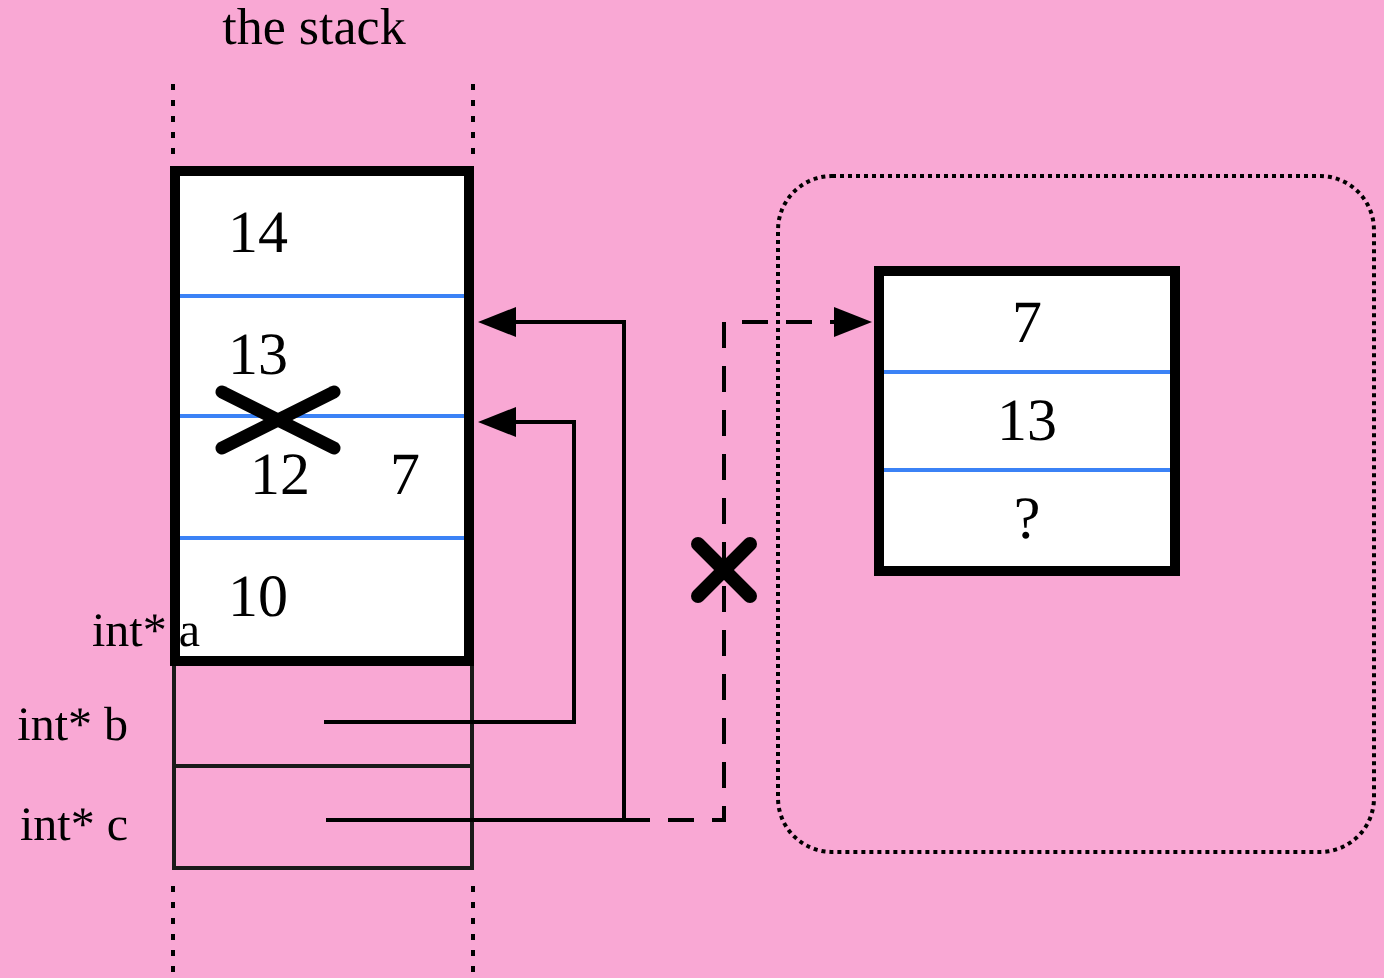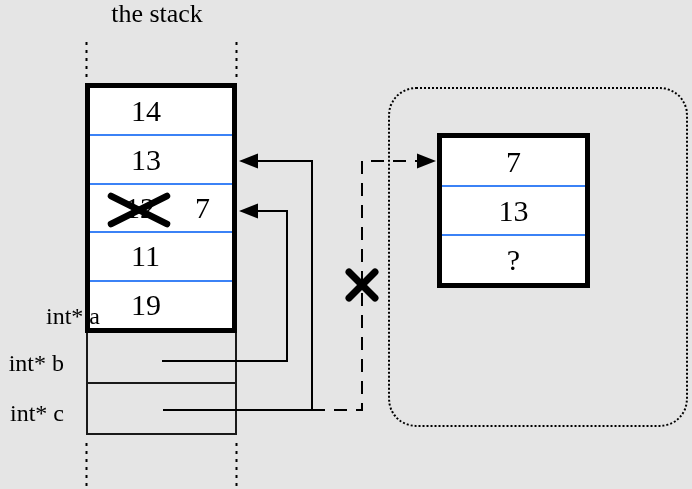--- a/index.html
+++ b/index.html
@@ -6,21 +6,21 @@
     margin: 0;
     padding: 0;
     background: #ffffff;
     font-family: "Liberation Serif", "DejaVu Serif", serif;
     color: #000000;
   }
   #canvas {
     position: relative;
     width: 692px;
     height: 489px;
-    background: #e5e5e5;
+    background: #f9a8d4;
     overflow: hidden;
   }
   .title {
     position: absolute;
     top: 0;
     width: 200px;
     text-align: center;
     font-size: 26px;
     line-height: 28px;
     white-space: nowrap;
@@ -37,21 +37,21 @@
     box-sizing: border-box;
     display: flex;
     flex-direction: column;
     background: #fff;
   }
   .cell {
     flex: 1;
     display: flex;
     align-items: center;
     font-size: 30px;
-    padding-left: 41px;
+    padding-left: 24px;
     box-sizing: border-box;
   }
   .cell + .cell { border-top: 2px solid #3b82f6; }
   #stack-cell-3 { padding-left: 35px; }
   #stack-cell-3 .new-val { margin-left: 40px; }
 
   
   #pointer-rows {
     position: absolute;
     left: 86px; top: 333px;
@@ -125,24 +125,21 @@
       <span>14</span>
     </div>
     <div class="cell">
       <span>13</span>
     </div>
     <div class="cell" id="stack-cell-3">
       <span>12</span>
       <span class="new-val">7</span>
     </div>
     <div class="cell">
-      <span>11</span>
-    </div>
-    <div class="cell">
-      <span>19</span>
+      <span>10</span>
     </div>
   </div>
 
   <div id="pointer-rows">
     <div class="ptr-row"></div>
     <div class="ptr-row"></div>
   </div>
 
   <div class="var-label" id="label-a">int* a</div>
   <div class="var-label" id="label-b">int* b</div>

